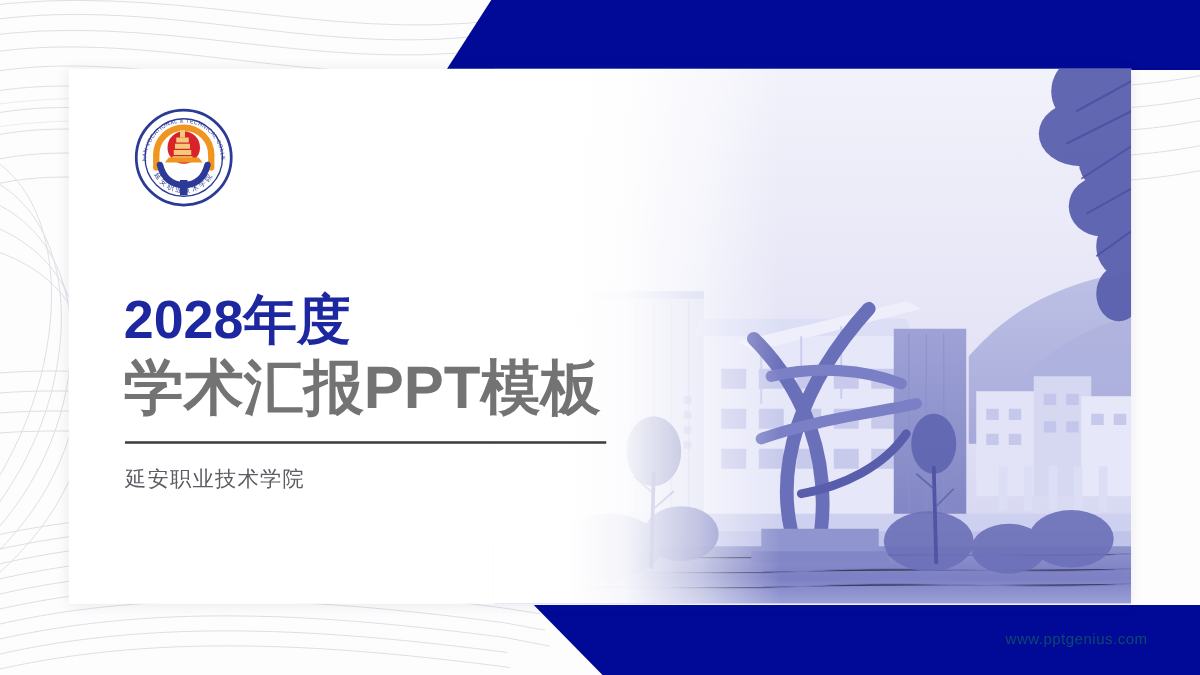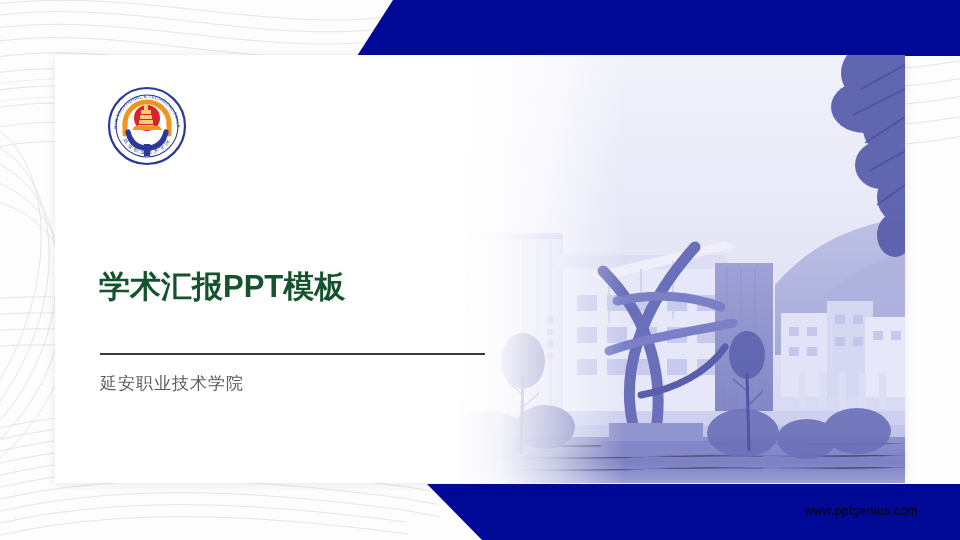--- a/index.html
+++ b/index.html
@@ -38,43 +38,43 @@
 
   .logo{position:absolute;left:40px;top:25px;width:105px;height:88px;}
   .logo svg{display:block;width:105px;height:88px;}
 
   .year{
     position:absolute;left:44px;top:180px;
     font-size:43px;font-weight:bold;letter-spacing:0px;
     color:#1d28a0;line-height:1;white-space:nowrap;
   }
   .maintitle{
-    position:absolute;left:44px;top:216px;
-    font-size:31px;font-weight:bold;letter-spacing:0px;
-    color:#14532d;line-height:1;white-space:nowrap;
+    position:absolute;left:44px;top:232px;
+    font-size:48px;font-weight:bold;letter-spacing:0px;
+    color:#737373;line-height:1;white-space:nowrap;
   }
   .rule{
     position:absolute;left:45px;top:298px;width:385px;height:2px;background:#3b3b3b;
   }
   .school{
     position:absolute;left:45px;top:317px;
     font-size:17px;color:#5c5c63;letter-spacing:1px;white-space:nowrap;
   }
   .meta{
     position:absolute;left:45px;top:396px;
     font-size:13px;color:#2f2f34;white-space:nowrap;
   }
   .meta .k{font-weight:bold;}
   .meta .v{font-weight:normal;color:#3a3a40;}
   .meta .gap{display:inline-block;width:22px;}
 
   
   .footer-url{
     position:absolute;right:42px;bottom:22px;z-index:4;
-    font-size:12px;color:#000000;letter-spacing:.4px;
+    font-size:12px;color:#0c4a6e;letter-spacing:.4px;
   }
 </style>
 </head>
 <body>
 
 <div id="slide">
 
   <div class="contours">
     <svg viewBox="0 0 960 540" xmlns="http://www.w3.org/2000/svg">
       <rect width="960" height="540" fill="#fdfdfe"></rect>
@@ -363,20 +363,21 @@
               <rect x="40" y="28" width="10" height="4"></rect>
               <rect x="39" y="33" width="12" height="4"></rect>
               <rect x="38" y="38" width="14" height="4"></rect>
               <rect x="37" y="43" width="16" height="4"></rect>
             </g>
             <path d="M31 48 L61 48 L58 44 L34 44 Z" fill="#f0951e"></path>
           </g>
         </svg>
       </div>
 
+      <div class="year">2028年度</div>
       <div class="maintitle">学术汇报PPT模板</div>
       <div class="rule"></div>
       <div class="school">延安职业技术学院</div>
 
     </div>
   </div>
 
   <div class="footer-url">www.pptgenius.com</div>
 </div>
 

